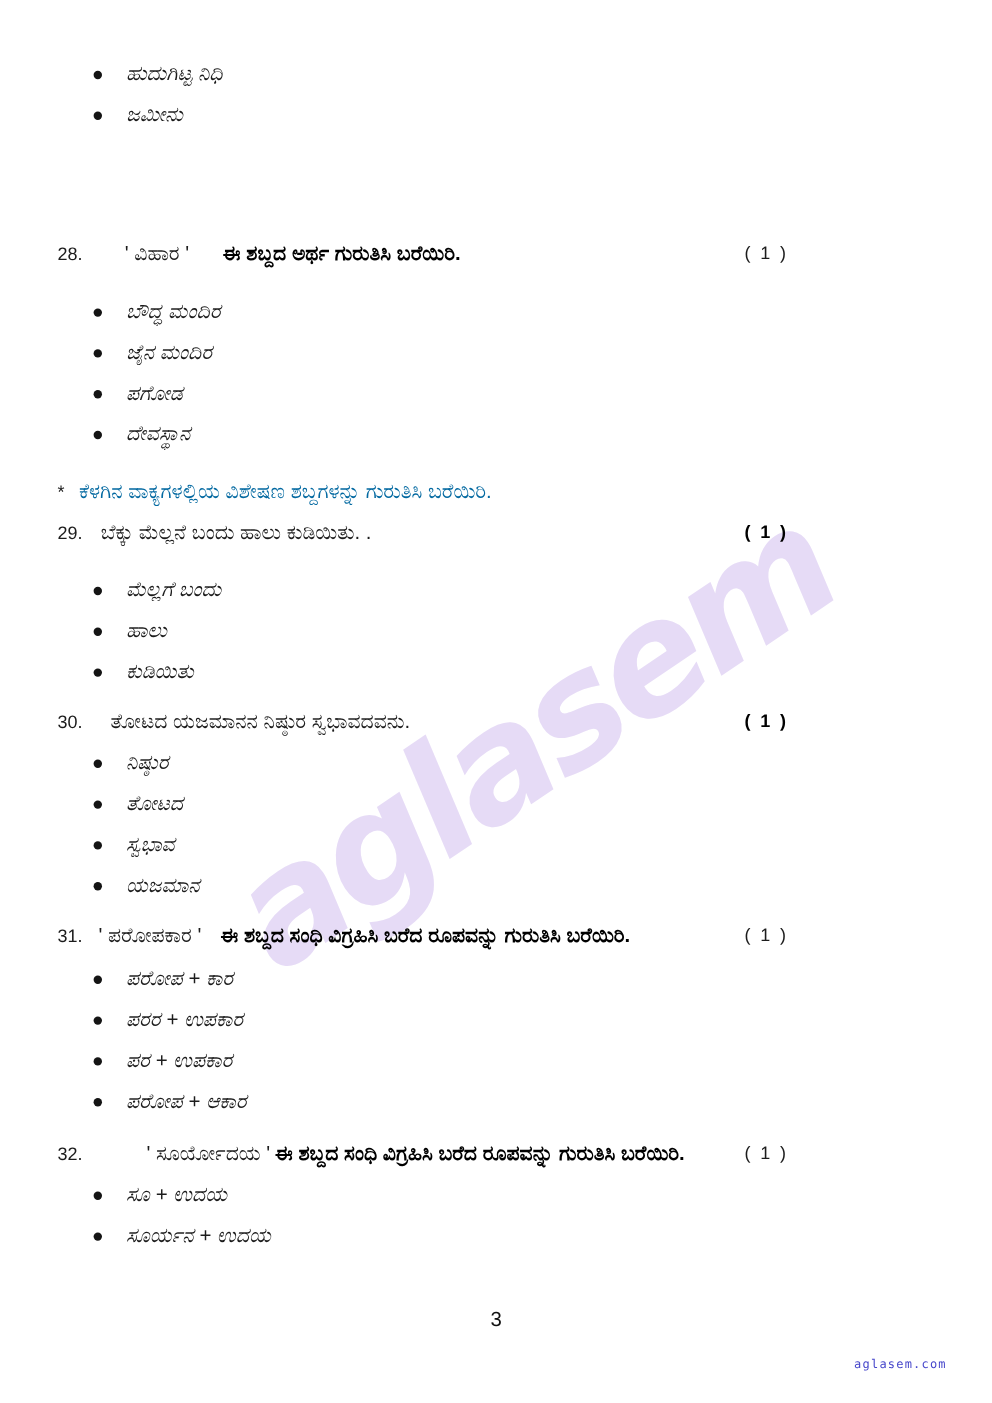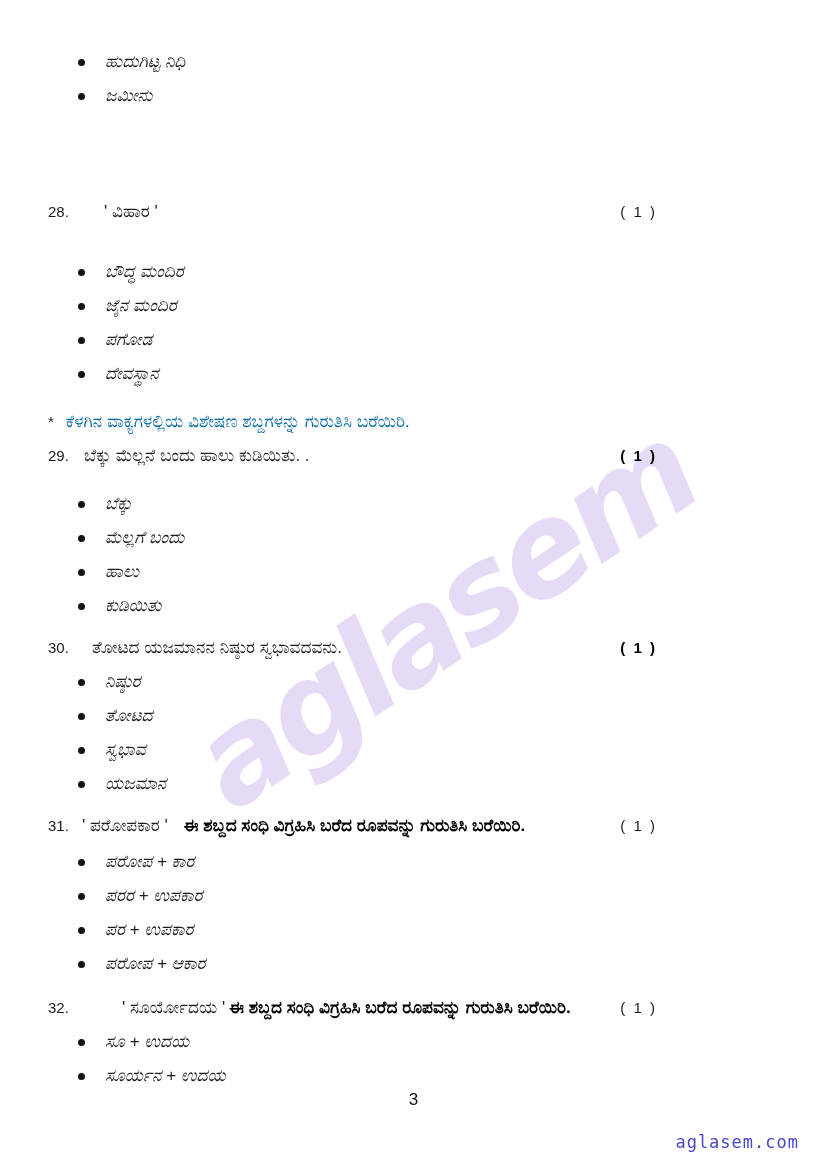--- a/index.html
+++ b/index.html
@@ -85,45 +85,45 @@
     align-items: baseline;
     height: 24px;
     margin-top: 24px;
     font-size: 17px;
     line-height: 24px;
   }
   .star { font-size: 15px; margin-right: 12px; }
   .note-text { font-weight: normal; color: #0369a1; }
   
   .mt-q28 { margin-top: 92px; }
-  .opts-q28 { margin-top: 36px; }
+  .opts-q28 { margin-top: 24px; }
   .mt-q29 { margin-top: 10px; }
   .opts-q29 { margin-top: 24px; }
   .mt-q30 { margin-top: 18px; }
   .opts-q30 { margin-top: 10px; }
   .mt-q31 { margin-top: 18px; }
   .opts-q31 { margin-top: 12px; }
   .mt-q32 { margin-top: 20px; }
   .opts-q32 { margin-top: 10px; }
   
   .pagenum {
     position: absolute;
     left: 0; right: 0;
     top: 1090px;
     text-align: center;
     font-size: 17px;
     color: #111;
     z-index: 1;
   }
   .site {
     position: absolute;
-    right: 28px;
+    right: 38px;
     top: 1132px;
     font-family: "DejaVu Sans Mono", "Liberation Mono", monospace;
-    font-size: 17px;
+    font-size: 10px;
     letter-spacing: 1px;
     color: #4747cb;
     text-decoration: none;
     z-index: 1;
     cursor: pointer;
   }
 </style>
 </head>
 <body>
 
@@ -140,20 +140,21 @@
       </div>
       <div class="opt">
         <span class="dot"></span>
         <span class="otext">ಜಮೀನು</span>
       </div>
     </div>
 
     <div class="qhead q28 mt-q28">
       <span class="qnum">28.</span>
       <span class="quoted">' ವಿಹಾರ '</span>
+      <span class="prompt">ಈ ಶಬ್ದದ ಅರ್ಥ ಗುರುತಿಸಿ ಬರೆಯಿರಿ.</span>
       <span class="marks">( 1 )</span>
     </div>
     <div class="options opts-q28">
       <div class="opt">
         <span class="dot"></span>
         <span class="otext">ಬೌದ್ಧ ಮಂದಿರ</span>
       </div>
       <div class="opt">
         <span class="dot"></span>
         <span class="otext">ಜೈನ ಮಂದಿರ</span>
@@ -172,24 +173,20 @@
       <span class="star">*</span>
       <span class="note-text">ಕೆಳಗಿನ ವಾಕ್ಯಗಳಲ್ಲಿಯ ವಿಶೇಷಣ ಶಬ್ದಗಳನ್ನು ಗುರುತಿಸಿ ಬರೆಯಿರಿ.</span>
     </div>
 
     <div class="qhead mt-q29">
       <span class="qnum">29.</span>
       <span class="qtext-gap-s">ಬೆಕ್ಕು ಮೆಲ್ಲನೆ ಬಂದು ಹಾಲು ಕುಡಿಯಿತು. .</span>
       <span class="marks bold">( 1 )</span>
     </div>
     <div class="options opts-q29">
-      <div class="opt">
-        <span class="dot"></span>
-        <span class="otext">ಬೆಕ್ಕು</span>
-      </div>
       <div class="opt">
         <span class="dot"></span>
         <span class="otext">ಮೆಲ್ಲಗೆ ಬಂದು</span>
       </div>
       <div class="opt">
         <span class="dot"></span>
         <span class="otext">ಹಾಲು</span>
       </div>
       <div class="opt">
         <span class="dot"></span>

